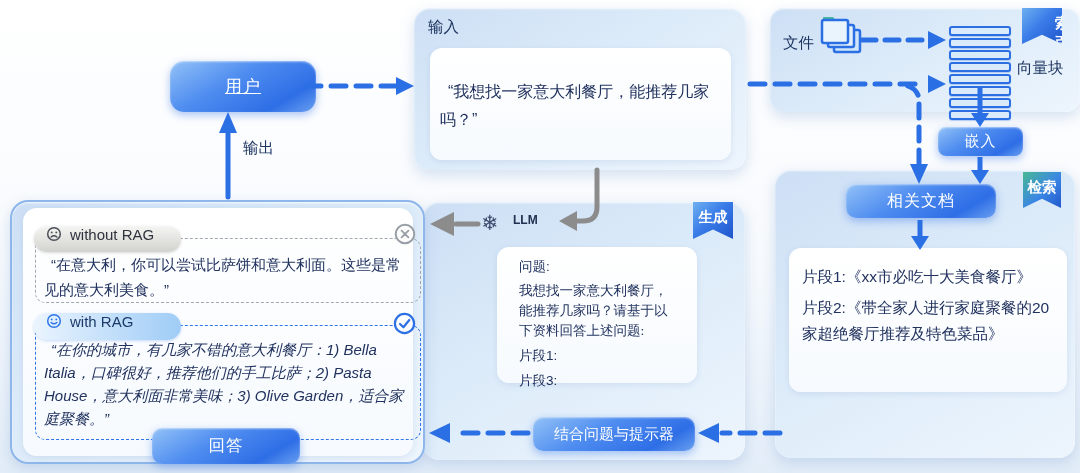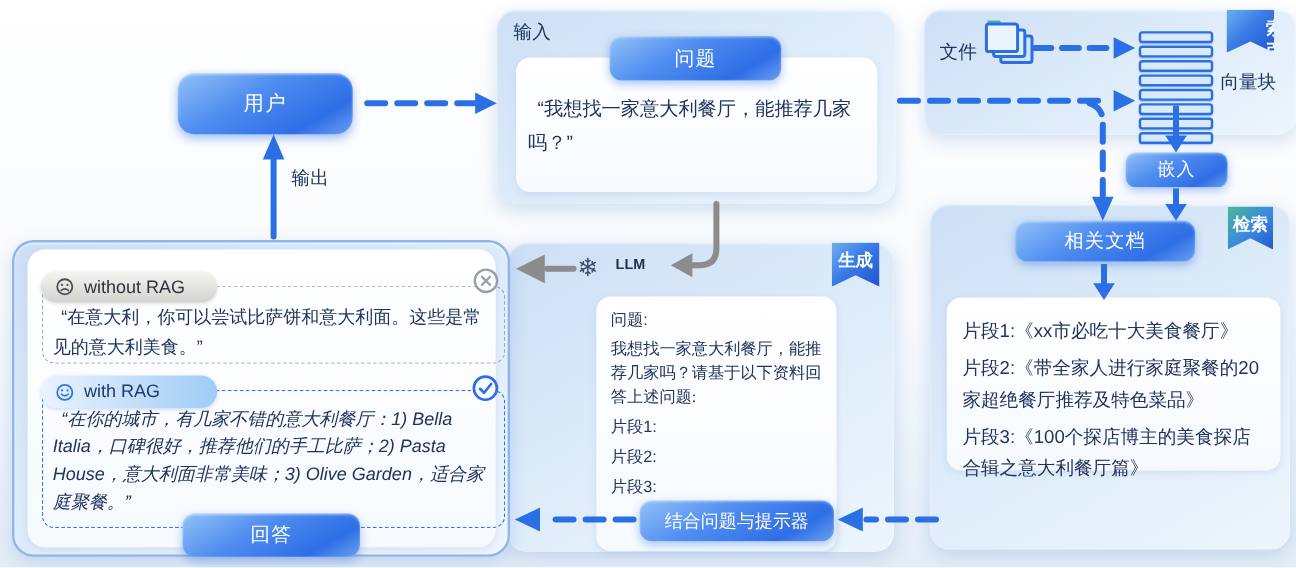--- a/index.html
+++ b/index.html
@@ -16,39 +16,38 @@
     color:#fff;border-radius:10px;cursor:pointer;letter-spacing:1px;
     background:linear-gradient(150deg,#93c2f7 0%,#4f8df0 40%,#2e6ee6 78%,#6aa0f0 100%);
     box-shadow:0 3px 8px rgba(46,110,230,.40), inset 0 1px 2px rgba(255,255,255,.55);}
   .badge{position:absolute;display:flex;align-items:flex-start;justify-content:center;
     color:#fff;font-size:14.5px;font-weight:bold;padding-top:6px;box-sizing:border-box;
     clip-path:polygon(0 0,100% 0,100% 100%,50% 74%,0 100%);
     background:linear-gradient(135deg,#6fb0f0 0%,#3a7ce8 45%,#1f55cc 100%);}
   .badge.greenish{background:linear-gradient(135deg,#49b993 0%,#3a86e4 55%,#2258cc 100%);}
   .plabel{position:absolute;font-size:15.5px;color:#1d3560;font-weight:500;}
   .darktext{color:#21325e;}
-  .pill{position:absolute;display:flex;align-items:center;gap:8px;padding:0 12px;
+  .pill{position:absolute;display:flex;align-items:flex-start;gap:8px;padding:0 12px;
     box-sizing:border-box;border-radius:14px;font-size:15px;}
   .dashedbox{position:absolute;border-radius:10px;box-sizing:border-box;}
   .frag{margin:0 0 5px 0;font-size:15.5px;line-height:26px;}
   .bar{width:58px;height:6px;border:2px solid #2b6fe2;border-radius:3px;
     background:#d9ebfb;box-sizing:content-box;margin-bottom:2px;box-shadow:0 1px 1px rgba(43,111,226,.3);}
 </style>
 </head>
 <body>
 
 <div id="canvas">
 
-  <div class="btn" style="left:148px;top:61px;width:146px;height:51px;font-size:17px;border-radius:14px;">用户</div>
+  <div class="btn" style="left:170px;top:61px;width:146px;height:51px;font-size:17px;border-radius:14px;text-decoration:underline;">用户</div>
   <div class="plabel" style="left:243px;top:138px;">输出</div>
 
   <div class="panel" style="left:414px;top:8px;width:332px;height:162px;">
     <div class="plabel" style="left:14px;top:9px;">输入</div>
     <div class="whitebox" style="left:16px;top:40px;width:301px;height:112px;"></div>
-    <div class="btn" style="left:94px;top:22px;width:143px;height:37px;font-size:16.5px;">问题</div>
     <div class="darktext" style="position:absolute;left:26px;top:70px;width:284px;font-size:16px;line-height:28px;text-indent:8px;">“我想找一家意大利餐厅，能推荐几家吗？”</div>
   </div>
 
   <div class="panel" style="left:770px;top:8px;width:310px;height:104px;border-radius:14px;">
     <div class="plabel" style="left:13px;top:25px;">文件</div>
     <svg style="position:absolute;left:48px;top:8px;" width="46" height="50" viewBox="0 0 46 50">
       <rect x="16" y="14" width="26" height="22" rx="2" fill="#cfe5fa" stroke="#2b6fe4" stroke-width="2.5"></rect>
       <rect x="10" y="9" width="26" height="22" rx="2" fill="#e2effc" stroke="#2b6fe4" stroke-width="2.5"></rect>
       <polygon points="5,6 5,1 15,1 19,6" fill="#49b79f"></polygon>
       <rect x="4" y="4" width="26" height="23" rx="2" fill="#eaf4fd" stroke="#2b6fe4" stroke-width="2.5"></rect>
@@ -68,33 +67,31 @@
   </div>
 
   <div class="btn" style="left:938px;top:127px;width:85px;height:29px;font-size:15px;border-radius:8px;">嵌入</div>
 
   <div class="panel" style="left:775px;top:170px;width:300px;height:288px;">
     <div class="badge greenish" style="left:248px;top:2px;width:38px;height:36px;">检索</div>
     <div class="btn" style="left:71px;top:14px;width:150px;height:34px;font-size:16px;">相关文档</div>
     <div class="whitebox darktext" style="left:14px;top:78px;width:278px;height:144px;box-sizing:border-box;padding:16px 13px;">
       <p class="frag">片段1:《xx市必吃十大美食餐厅》</p>
       <p class="frag">片段2:《带全家人进行家庭聚餐的20家超绝餐厅推荐及特色菜品》</p>
-      <p class="frag">片段3:《100个探店博主的美食探店合辑之意大利餐厅篇》</p>
     </div>
   </div>
 
   <div class="panel" style="left:423px;top:202px;width:322px;height:258px;">
     <div class="badge" style="left:270px;top:0;width:40px;height:37px;">生成</div>
     <span style="position:absolute;left:58px;top:9px;font-size:21px;color:#3c4c6e;">❄</span>
     <span style="position:absolute;left:90px;top:11px;font-size:12px;font-weight:600;color:#233050;">LLM</span>
-    <div class="whitebox darktext" style="left:74px;top:45px;width:200px;height:212px;box-sizing:border-box;padding:10px 12px;font-size:13.5px;line-height:20px;">
+    <div class="whitebox darktext" style="left:74px;top:45px;width:200px;height:136px;box-sizing:border-box;padding:10px 22px;font-size:13.5px;line-height:20px;">
       <p style="margin:0 0 4px 0;">问题:</p>
       <p style="margin:0 0 5px 0;font-family:Liberation Serif, serif;">我想找一家意大利餐厅，能推荐几家吗？请基于以下资料回答上述问题:</p>
       <p style="margin:0 0 5px 0;">片段1:</p>
-      <p style="margin:0 0 5px 0;">片段2:</p>
       <p style="margin:0;">片段3:</p>
     </div>
     <div class="btn" style="left:110px;top:215px;width:162px;height:34px;font-size:15px;letter-spacing:0;">结合问题与提示器</div>
   </div>
 
   <div class="panel" style="left:10px;top:200px;width:415px;height:264px;border:2px solid #8eb6ea;border-radius:18px;box-sizing:border-box;">
     <div class="whitebox" style="left:11px;top:6px;width:390px;height:248px;border-radius:14px;"></div>
 
     <div class="dashedbox" style="left:23px;top:36px;width:386px;height:65px;border:1.6px dashed #a3a8b0;"></div>
     <div class="pill" style="left:22px;top:24px;width:147px;height:26px;background:linear-gradient(180deg,#f5f5f3,#d2d2ce);box-shadow:0 1px 3px rgba(0,0,0,.15);color:#2e333c;">

